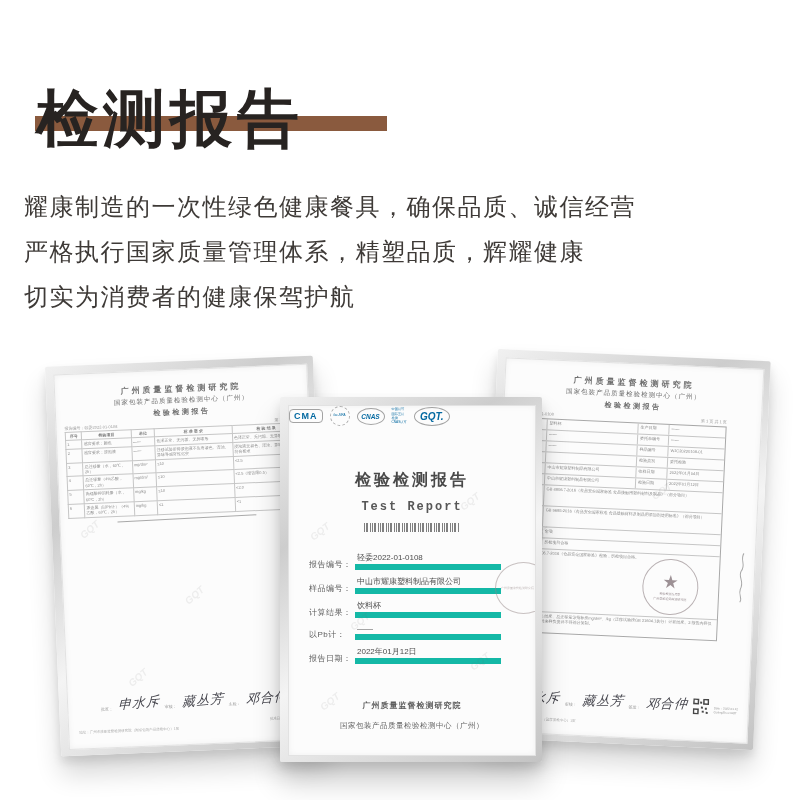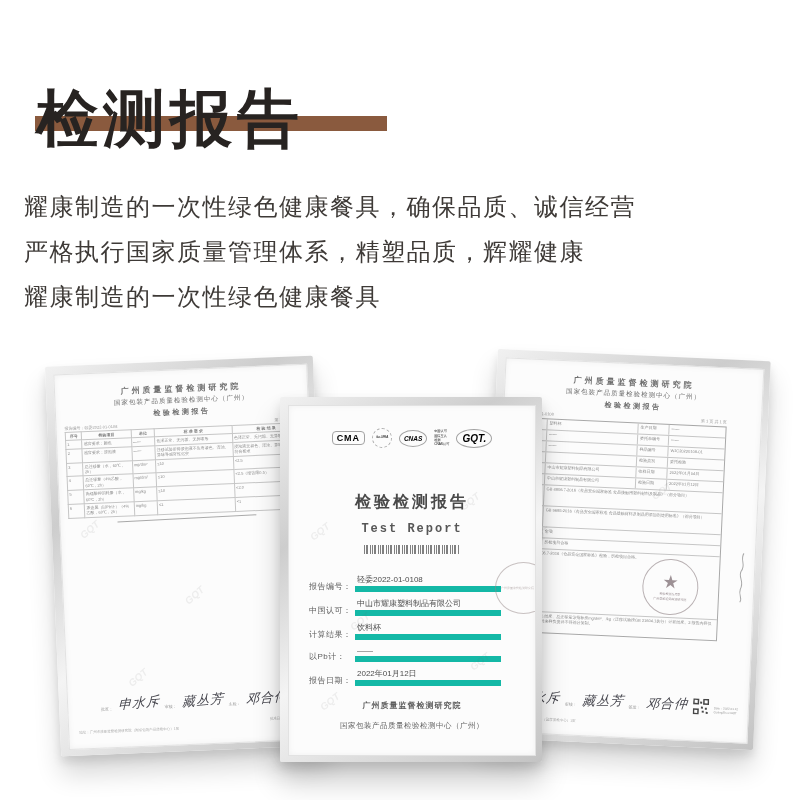--- a/index.html
+++ b/index.html
@@ -41,21 +41,21 @@
   
   .sig-row{position:absolute;left:8px;right:8px;display:flex;align-items:flex-end;
            justify-content:center;gap:5px;}
   .sig-label{font-size:4px;color:#9a9a9a;padding-bottom:2px;}
   .sig{font-family:"DejaVu Serif",serif;font-style:italic;font-size:13px;color:#43434b;
        transform:rotate(-3deg) skewX(-6deg);letter-spacing:1px;white-space:nowrap;}
   .addr-line{position:absolute;left:10px;font-size:3.5px;color:#ababab;}
   .date-line{position:absolute;right:10px;font-size:3.5px;color:#ababab;text-align:right;}
 
   
-  .logo-row{display:flex;align-items:center;justify-content:center;gap:7px;margin-top:22px;color:#000000;}
+  .logo-row{display:flex;align-items:center;gap:7px;color:#0369a1;}
   .logo-cma{border:1px solid #a3a3a3;border-radius:4px;font-size:9px;font-weight:bold;
             padding:1px 4px;letter-spacing:1px;}
   .logo-ilac{width:18px;height:18px;border:1px dashed #ababab;border-radius:50%;font-size:3px;
              display:flex;align-items:center;justify-content:center;text-align:center;line-height:1.1;}
   .logo-cnas{border:1px solid #a3a3a3;border-radius:50%;min-width:26px;height:15px;font-size:6.5px;
              font-weight:bold;font-style:italic;display:flex;align-items:center;justify-content:center;}
   .logo-cntext{font-size:3.2px;line-height:1.35;text-align:left;white-space:pre-line;}
   .logo-gqt{border:1.5px solid #a3a3a3;border-radius:50%;min-width:34px;height:17px;font-size:10px;
             font-weight:bold;font-style:italic;display:flex;align-items:center;justify-content:center;}
   .mid-title{text-align:center;font-size:16px;font-weight:bold;letter-spacing:3px;color:#494949;margin-top:44px;}
@@ -105,21 +105,21 @@
 <body>
 
 <div class="canvas">
 
   <div class="title-bar"></div>
   <h1 class="page-title">检测报告</h1>
 
   <div class="intro">
     <div>耀康制造的一次性绿色健康餐具，确保品质、诚信经营</div>
     <div>严格执行国家质量管理体系，精塑品质，辉耀健康</div>
-    <div>耀康制造的一次性绿色健康餐具</div>
+    <div>切实为消费者的健康保驾护航</div>
   </div>
 
   <div class="cert cert-left">
     <div class="paper">
       <span class="wm" style="left:18px;top:150px">GQT</span>
       <span class="wm" style="left:120px;top:220px">GQT</span>
       <span class="wm" style="left:60px;top:300px">GQT</span>
 
       <div class="doc-head">
         <div class="l1">广州质量监督检测研究院</div>
@@ -344,21 +344,21 @@
       <div class="mid-title">检验检测报告</div>
       <div class="mid-sub">Test Report</div>
       <div class="barcode"></div>
 
       <div class="fields">
         <div class="frow">
           <span class="flabel">报告编号：</span>
           <span class="fval">轻委2022-01-0108</span>
         </div>
         <div class="frow">
-          <span class="flabel">中国认可：</span>
+          <span class="flabel">样品编号：</span>
           <span class="fval">中山市耀康塑料制品有限公司</span>
         </div>
         <div class="frow">
           <span class="flabel">计算结果：</span>
           <span class="fval">饮料杯</span>
         </div>
         <div class="frow">
           <span class="flabel">以Pb计：</span>
           <span class="fval">——</span>
         </div>

